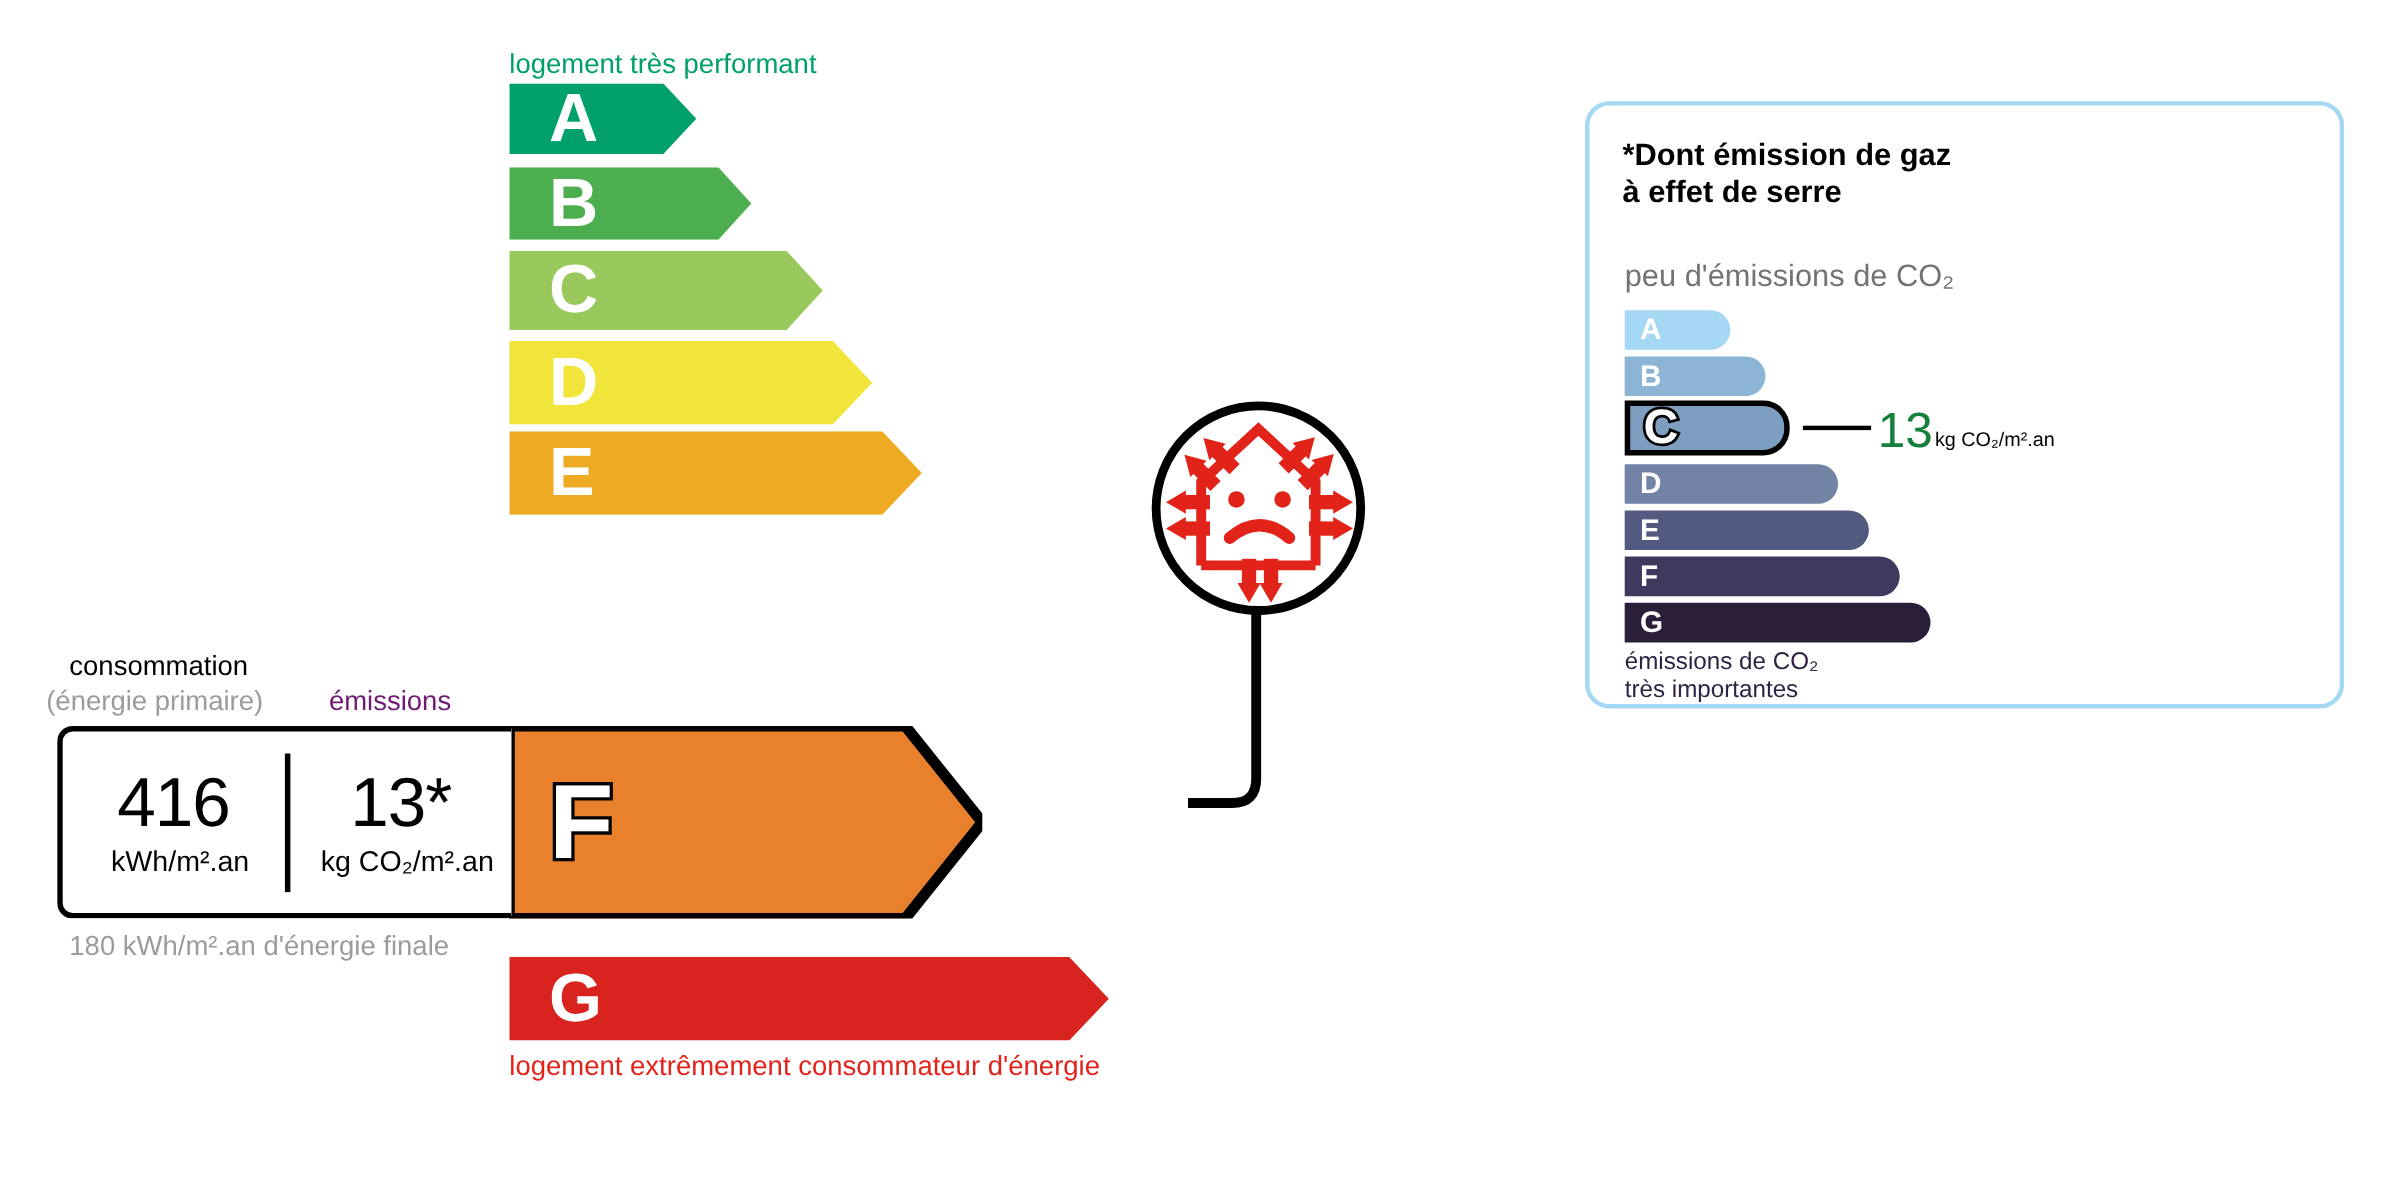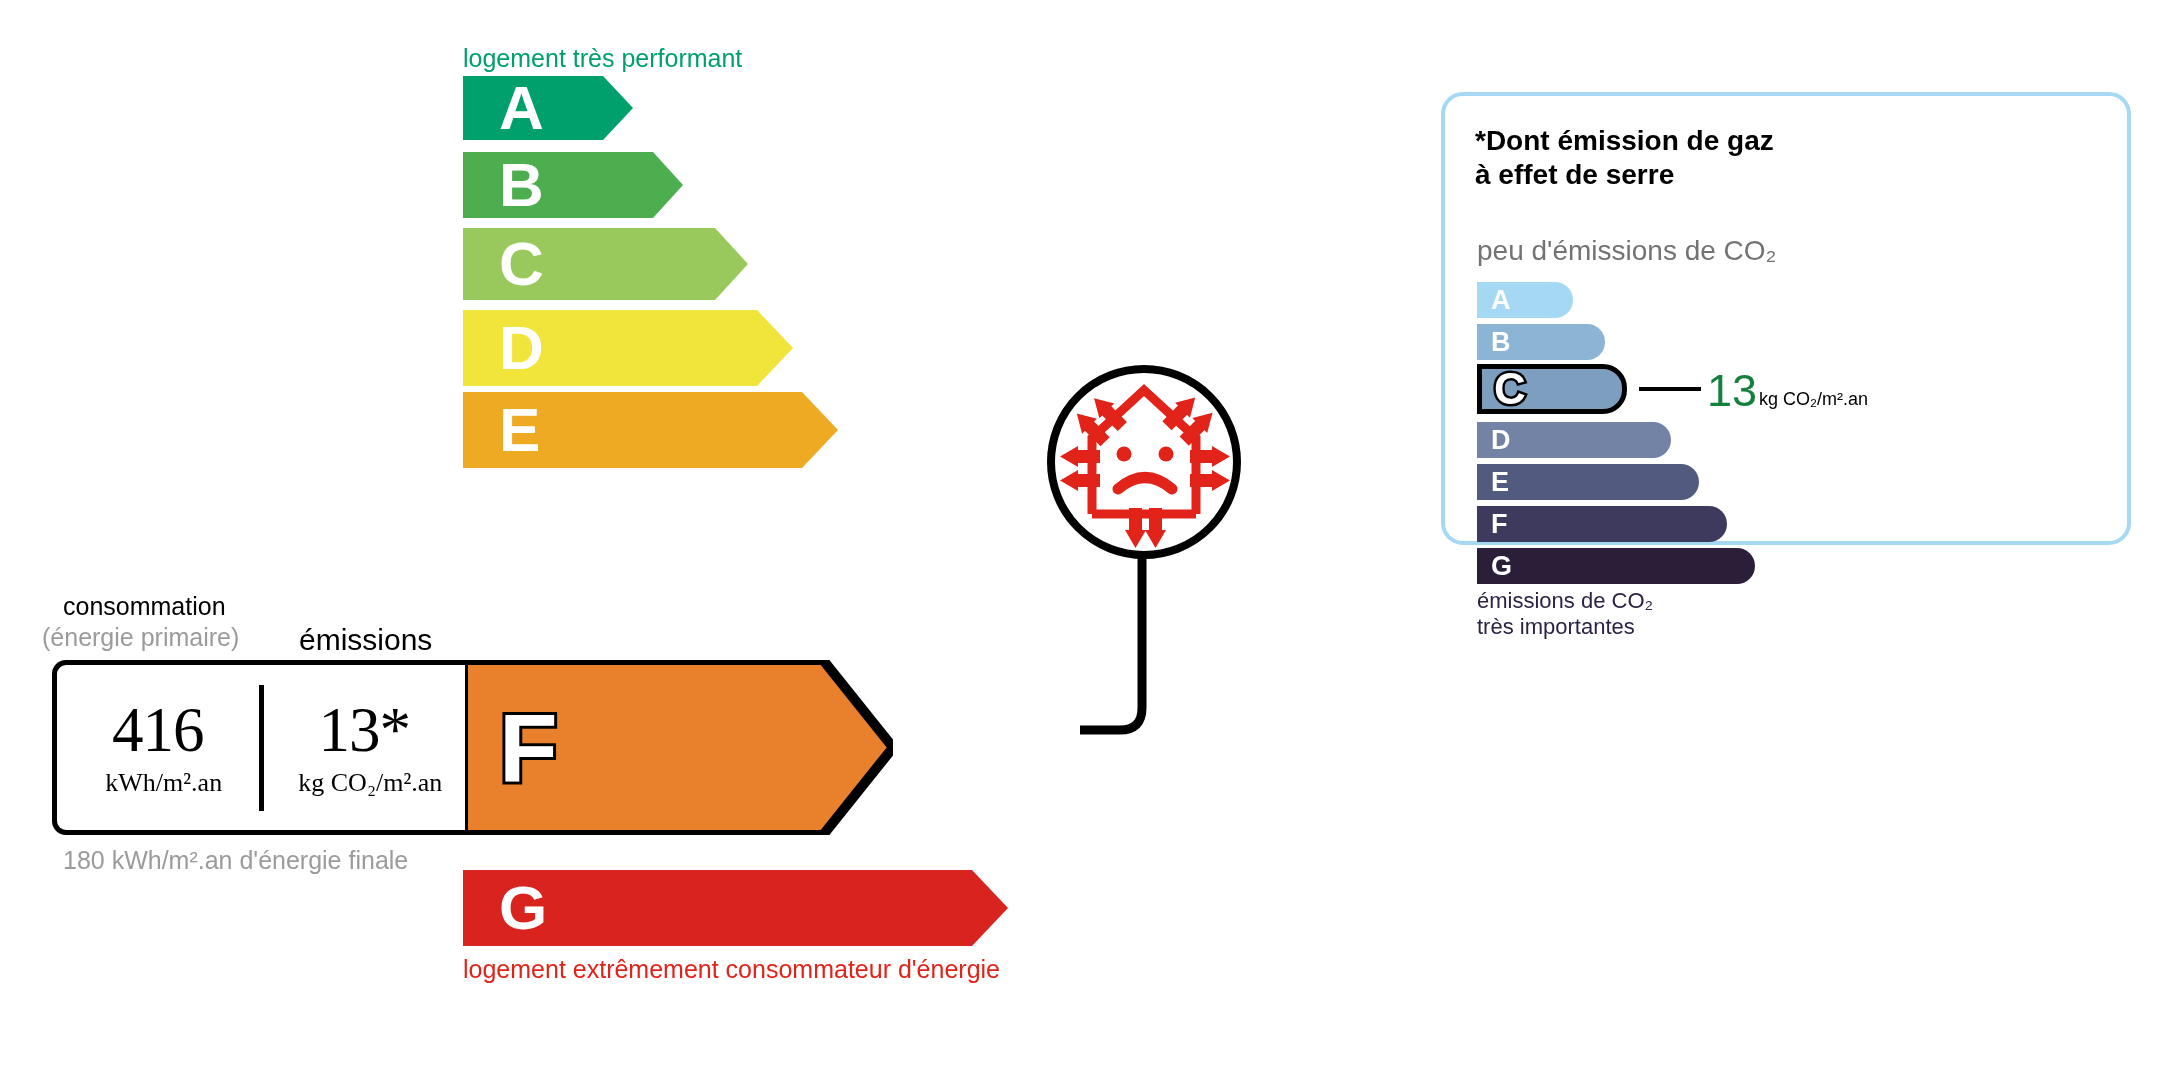--- a/index.html
+++ b/index.html
@@ -79,21 +79,20 @@
     background: #ffffff;
     box-sizing: border-box;
     display: flex;
     align-items: center;
     z-index: 4;
   }
   .value-cell {
     flex: 1;
     text-align: center;
     line-height: 1;
-    font-family: Liberation Serif, serif;
   }
   .value-cell.left { border-right: 5px solid #000000; height: 126px;
     display:flex; flex-direction:column; justify-content:center; }
   .value-cell.right { height: 126px; display:flex; flex-direction:column; justify-content:center;align-items:center;}
   .value-number {
     font-size: 63px;
     color: #000000;
     letter-spacing: -1px;
   }
   .value-unit {
@@ -117,22 +116,22 @@
     left: 42px;
     top: 623px;
     font-size: 25px;
     color: #9b9b9b;
     white-space: nowrap;
   }
   .label-emissions {
     position: absolute;
     left: 299px;
     top: 623px;
-    font-size: 30px;
-    color: #000000;
+    font-size: 25px;
+    color: #701a75;
     white-space: nowrap;
   }
   .label-finale {
     position: absolute;
     left: 63px;
     top: 845px;
     font-size: 25px;
     color: #9b9b9b;
     line-height: 1.25;
     white-space: nowrap;
@@ -155,21 +154,21 @@
     height: 220px;
     z-index: 3;
   }
 
   
   #co2-panel {
     position: absolute;
     left: 1441px;
     top: 92px;
     width: 690px;
-    height: 453px;
+    height: 552px;
     border: 4px solid #a5d8f3;
     border-radius: 22px;
     background: #ffffff;
     box-sizing: border-box;
   }
   #co2-title {
     position: absolute;
     left: 30px;
     top: 28px;
     font-size: 28px;

